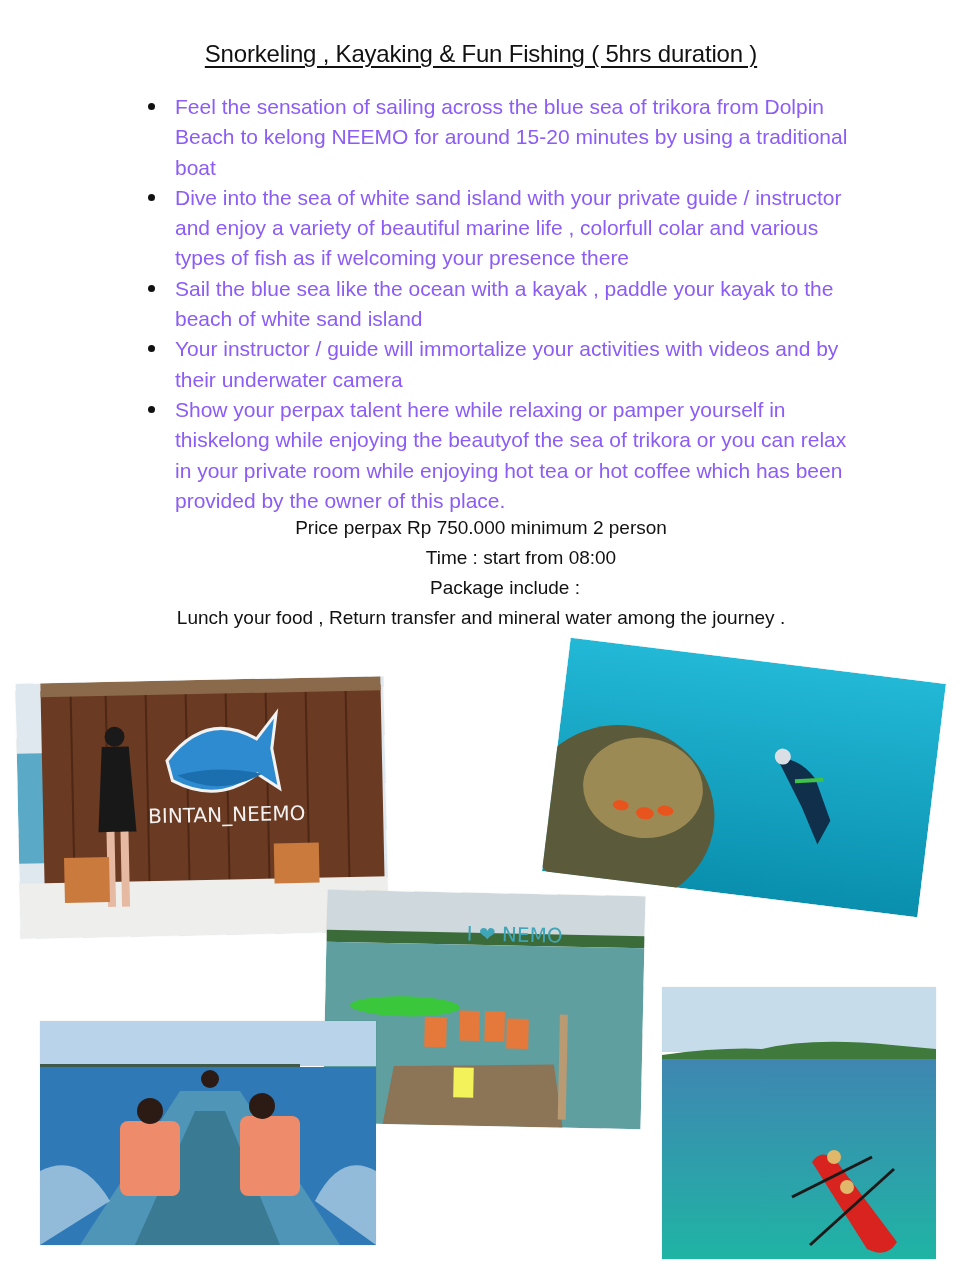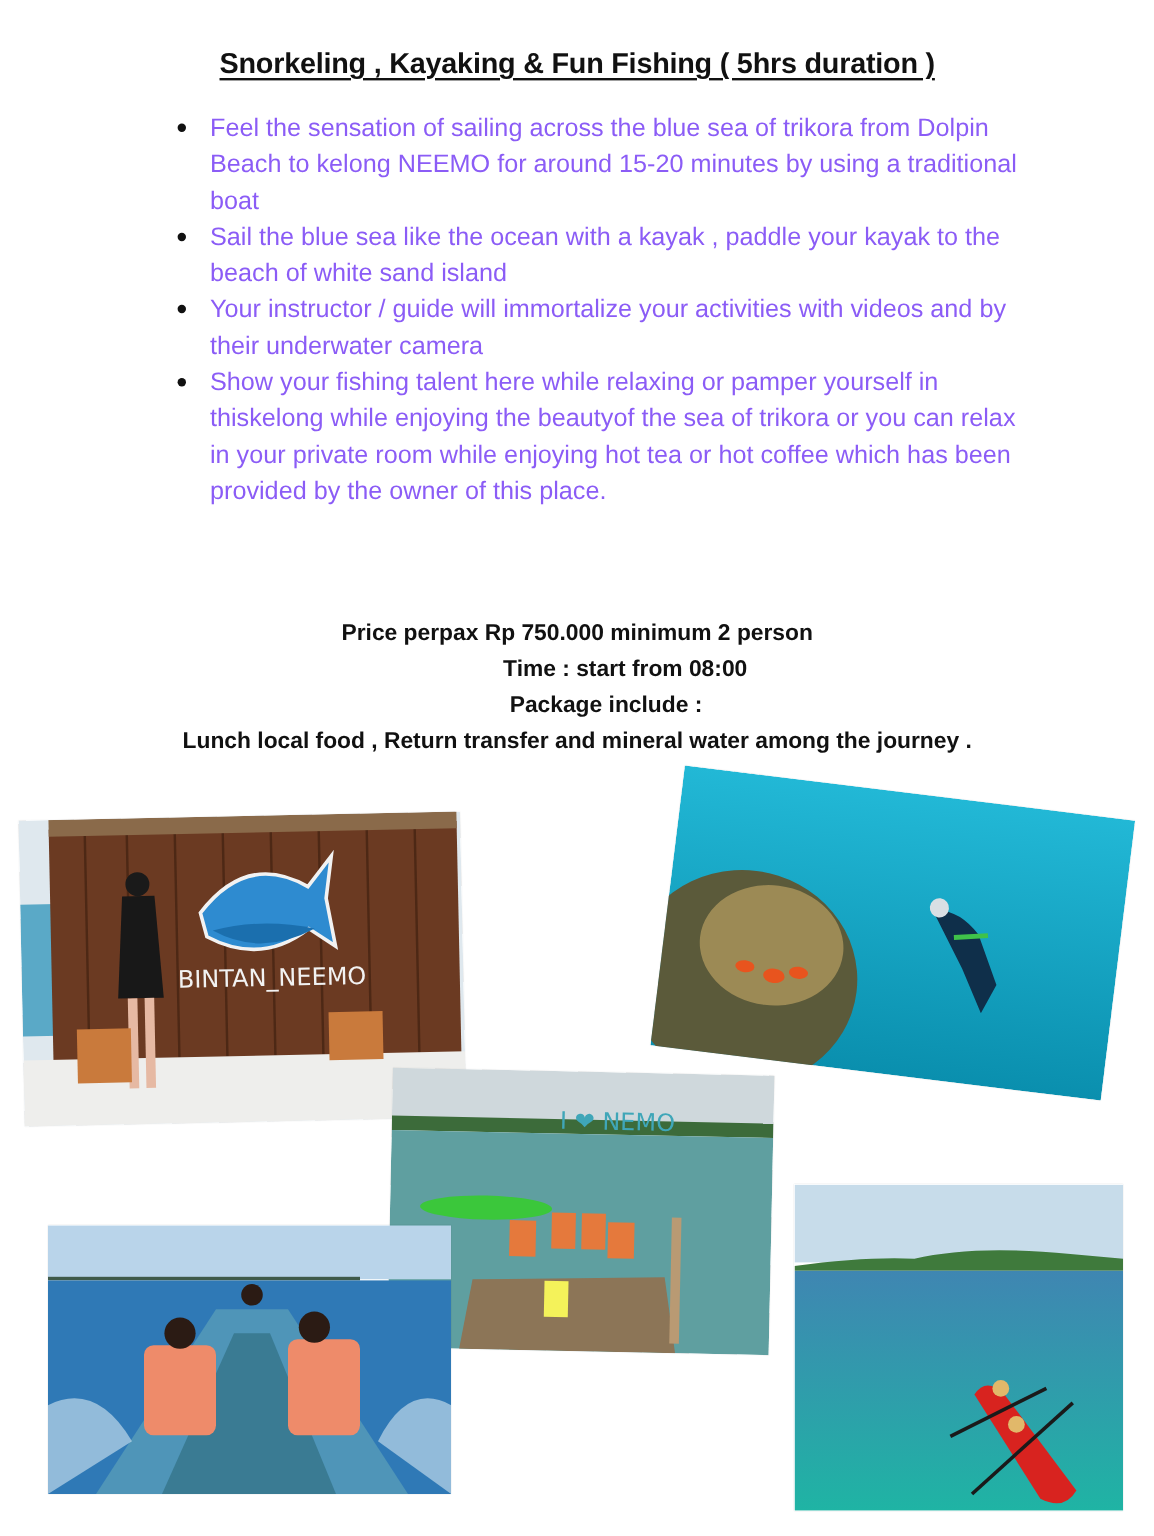--- a/index.html
+++ b/index.html
@@ -1,43 +1,44 @@
 <!DOCTYPE html>
 <html><head>
 <meta charset="utf-8">
 <style>
   html, body { margin:0; padding:0; background:#ffffff; }
   body { width:962px; height:1280px; position:relative; overflow:hidden; font-family:"Liberation Sans", "DejaVu Sans", sans-serif; color:#111; }
-  .title { position:absolute; left:0; width:962px; top:40px; text-align:center; font-weight:bold; font-size:24px; letter-spacing:-0.2px; }
+  .title { position:absolute; left:0; width:962px; top:40px; text-align:center; font-weight:normal; font-size:24px; letter-spacing:-0.2px; }
   .title span { text-decoration:underline; text-underline-offset:4px; text-decoration-thickness:2px; }
   ul.bullets { position:absolute; left:145px; top:92px; width:710px; margin:0; padding:0; list-style:none; }
   ul.bullets li { position:relative; padding-left:30px; font-size:21px; line-height:30.3px; color:#8b5cf6; }
   ul.bullets li::before { content:""; position:absolute; left:3px; top:11px; width:7px; height:7px; border-radius:50%; background:#111; }
-  .center-line { position:absolute; left:0; width:962px; text-align:center; font-weight:bold; font-size:19px; color:#111; }
+  .center-line { position:absolute; left:0; width:962px; text-align:center; font-weight:normal; font-size:19px; color:#111; }
   .photo { position:absolute; overflow:hidden; box-shadow:0 0 1px rgba(0,0,0,0.15); }
   .photo svg { display:block; width:100%; height:100%; }
 </style>
 </head>
 <body>
 
 <div>
 
   <div class="title"><span>Snorkeling , Kayaking &amp; Fun Fishing ( 5hrs duration )</span></div>
 
   <ul class="bullets">
     <li>Feel the sensation of sailing across the blue sea of trikora from Dolpin Beach to kelong NEEMO for around 15-20 minutes by using a traditional boat</li>
+    <li>Dive into the sea of white sand island with your private guide / instructor and enjoy a variety of beautiful marine life , colorfull colar and various types of fish as if welcoming your presence there</li>
     <li>Sail the blue sea like the ocean with a kayak , paddle your kayak to the beach of white sand island</li>
     <li>Your instructor / guide will immortalize your activities with videos and by their underwater camera</li>
-    <li>Show your fishing talent here while relaxing or pamper yourself in thiskelong while enjoying the beautyof the sea of trikora or you can relax in your private room while enjoying hot tea or hot coffee which has been provided by the owner of this place.</li>
+    <li>Show your perpax talent here while relaxing or pamper yourself in thiskelong while enjoying the beautyof the sea of trikora or you can relax in your private room while enjoying hot tea or hot coffee which has been provided by the owner of this place.</li>
   </ul>
 
   <div class="center-line" style="top:517px;">Price perpax Rp 750.000 minimum 2 person</div>
   <div class="center-line" style="top:547px;margin-left:40px;">Time : start from 08:00</div>
   <div class="center-line" style="top:577px;padding-left:24px;">Package include :</div>
-  <div class="center-line" style="top:607px;">Lunch local food , Return transfer and mineral water among the journey .</div>
+  <div class="center-line" style="top:607px;">Lunch your food , Return transfer and mineral water among the journey .</div>
 
   <div class="photo" style="left:18px; top:680px; width:368px; height:255px; transform:rotate(-1.2deg);">
     <svg viewBox="0 0 368 255" preserveAspectRatio="none">
       <rect width="368" height="255" fill="#dfe8ee"></rect>
       <rect x="0" y="70" width="40" height="110" fill="#5aa9c7"></rect>
       <rect x="25" y="8" width="340" height="195" fill="#6b3a22"></rect>
       <g stroke="#4d2815" stroke-width="2">
         <line x1="55" y1="10" x2="55" y2="200"></line>
           <line x1="90" y1="10" x2="90" y2="200"></line>
         <line x1="130" y1="10" x2="130" y2="200"></line>

